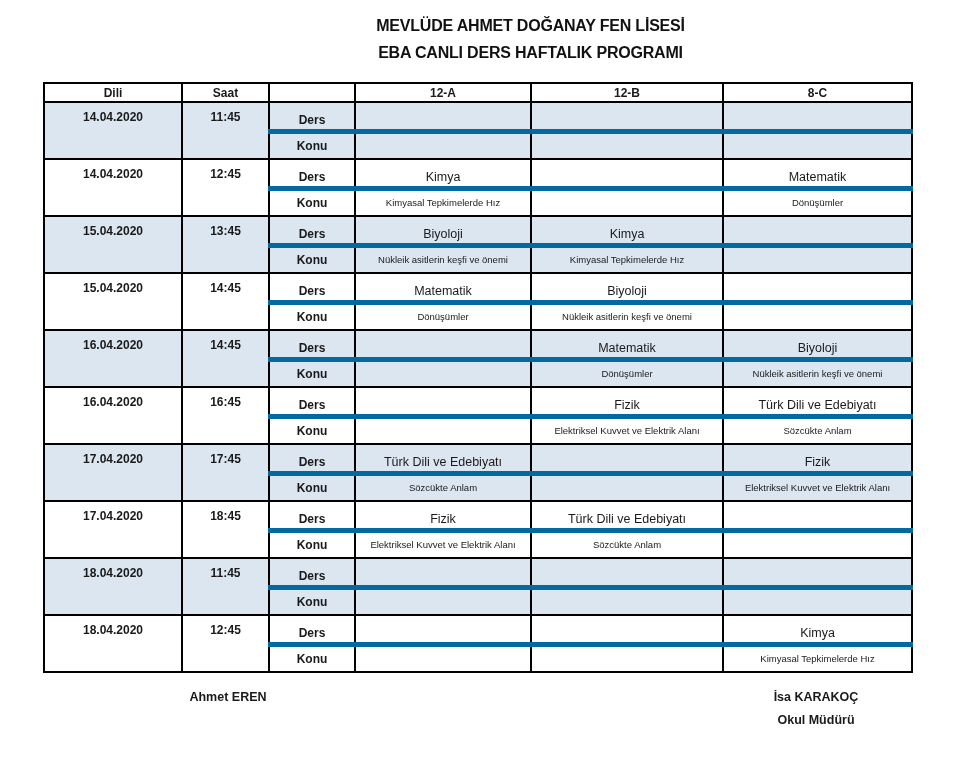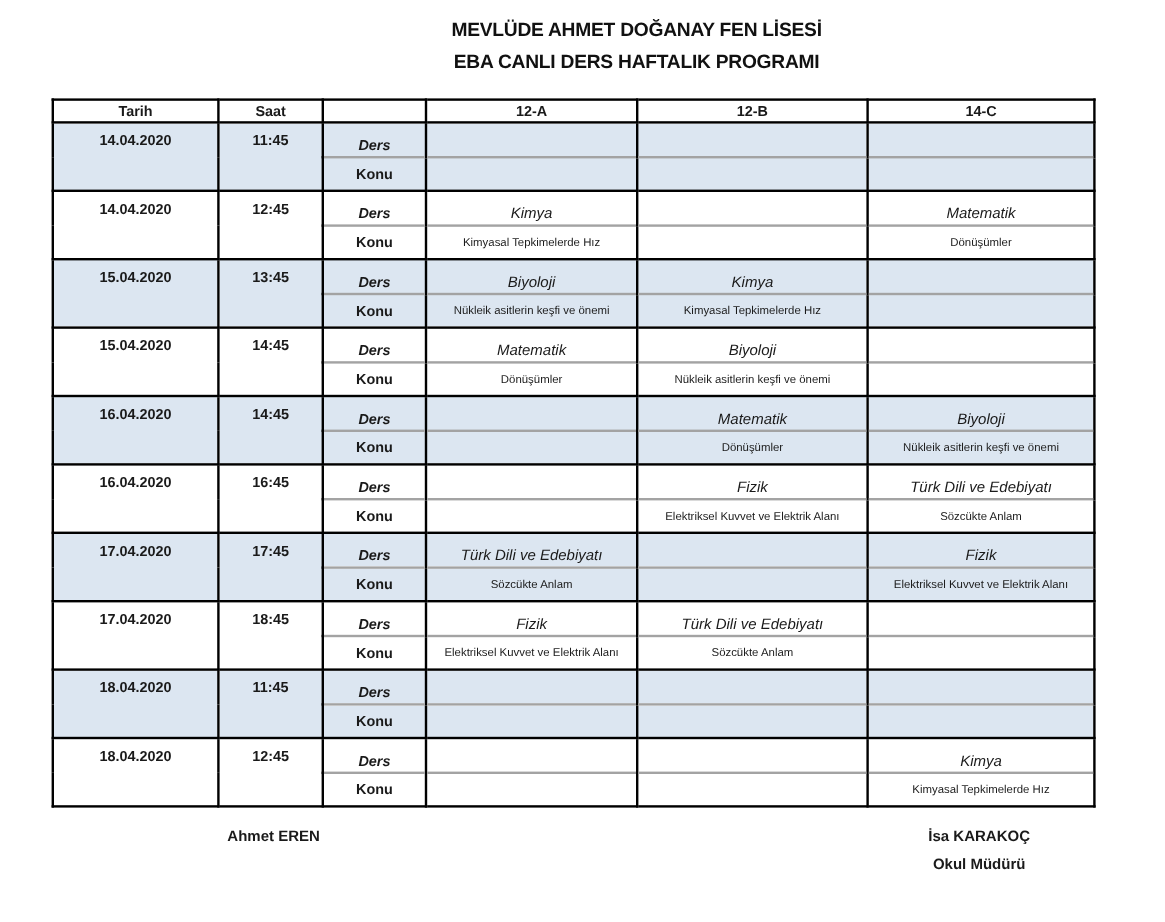--- a/index.html
+++ b/index.html
@@ -59,24 +59,23 @@
   }
   .first-row-center {
     height: 27px;
     display: flex;
     align-items: center;
     justify-content: center;
   }
 
   tr.r-ders td.c-label,
   tr.r-ders td.c-lesson {
-    border-bottom: 1px solid #0369a1;
+    border-bottom: 5px solid #0369a1;
     vertical-align: bottom;
     padding-bottom: 2px;
-    font-style: italic;
   }
   tr.r-konu td.c-label,
   tr.r-konu td.c-topic {
     border-top: 2px solid #a3a3a3;
     vertical-align: middle;
   }
 
   td.c-label { font-size: 12px; font-weight: bold; }
   td.c-lesson { font-size: 12.5px; font-weight: normal; margin-left: 48px; }
   td.c-topic { font-size: 9.5px; font-weight: normal; padding: 0 1px; }
@@ -106,26 +105,26 @@
   <colgroup>
     <col style="width:138px">
       <col style="width:87px">
       <col style="width:86px">
     <col style="width:176px">
       <col style="width:192px">
       <col style="width:189px">
   </colgroup>
   <tbody>
     <tr class="head">
-      <td>Tarih</td>
+      <td>Dili</td>
       <td>Saat</td>
       <td></td>
       <td>12-A</td>
       <td>12-B</td>
-      <td>14-C</td>
+      <td>8-C</td>
     </tr>
 
   <tr class="r-ders hl">
     <td class="c-date" rowspan="2">
       <div class="first-row-center">14.04.2020</div>
     </td>
     <td class="c-time" rowspan="2">
       <div class="first-row-center">11:45</div>
     </td>
     <td class="c-label">Ders</td>

